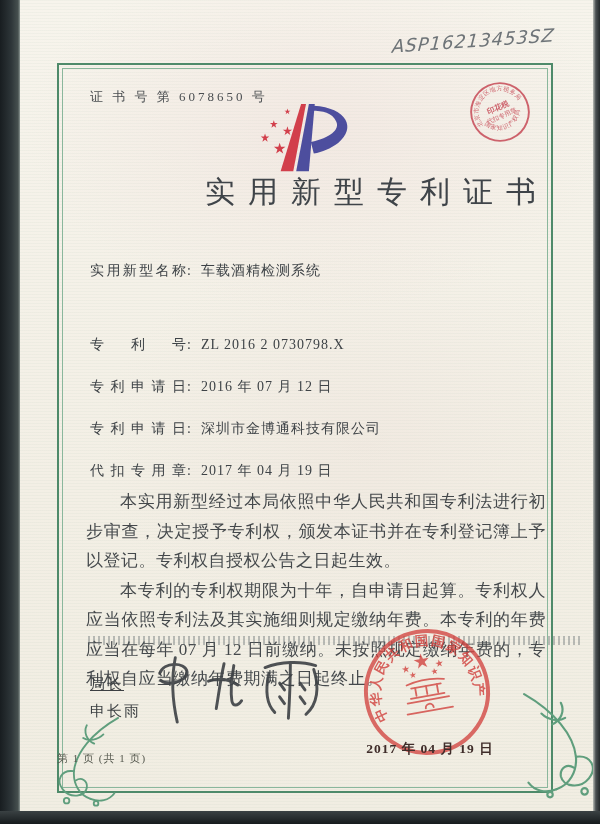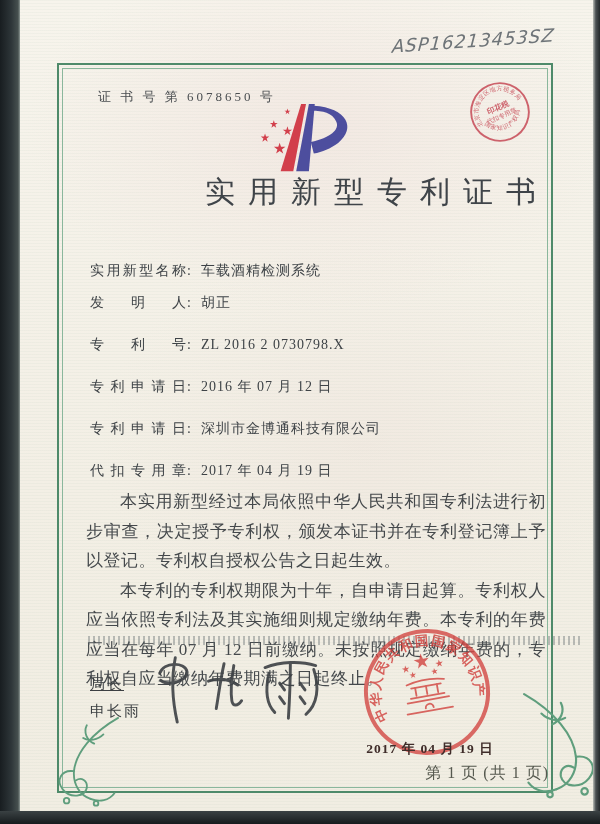--- a/index.html
+++ b/index.html
@@ -19,43 +19,43 @@
       radial-gradient(ellipse 420px 260px at 52% 16%, rgba(236,214,212,.35), transparent 70%),
       radial-gradient(ellipse 380px 300px at 60% 55%, rgba(231,213,208,.22), transparent 70%),
       repeating-linear-gradient(180deg, rgba(148,178,158,.07) 0 1px, transparent 1px 3px),
       linear-gradient(180deg,#f7f4ec,#f3efe5 60%,#f1ede2);
     box-shadow:0 4px 10px rgba(0,0,0,.6);}
   
   .frame{position:absolute;left:37px;top:63px;width:492px;height:726px;
     border:2px solid #4e8a6a;}
   .frame-inner{position:absolute;inset:3px;border:1px solid #8ab79c;}
   .abs{position:absolute;}
-  .certno{left:78px;top:88px;font-size:13px;color:#4a4e51;letter-spacing:3px;}
+  .certno{left:70px;top:88px;font-size:13px;color:#4a4e51;letter-spacing:3px;}
   .handwriting{left:372px;top:30px;font-size:18px;color:#6e7478;
     font-family:"DejaVu Sans",sans-serif;font-style:italic;letter-spacing:1px;
     transform:rotate(-4deg) skewX(-8deg);}
   .title{left:37px;top:172px;width:492px;text-align:right;font-size:30px;
     color:#3f4449;letter-spacing:13px;text-indent:13px;font-weight:400;}
   .row{left:70px;font-size:14px;color:#3e4347;white-space:nowrap;}
   .row .lbl{display:inline-block;width:96px;text-align:justify;text-align-last:justify;}
   .row .colon{margin-left:1px;}
   .row .val{margin-left:10px;letter-spacing:1px;}
   .body-text{left:66px;top:487px;width:460px;font-size:17px;line-height:1.74;
     color:#45494c;text-align:justify;letter-spacing:.5px;}
   .body-text p{margin:0;text-indent:2em;}
   .moire{left:68px;top:636px;width:492px;height:9px;opacity:.38;
     background:repeating-linear-gradient(90deg,#5a6468 0 2px,transparent 2px 5px);}
   .dirblock{left:70px;font-size:15px;color:#3b3f42;letter-spacing:2px;
     font-family:"Liberation Sans","DejaVu Sans",sans-serif;}
   .sig{left:128px;top:642px;}
   .seal{left:332px;top:617px;opacity:.9;transform:rotate(-10deg);}
   .sealdate{left:330px;top:740px;width:160px;text-align:center;font-size:13.5px;
     color:#3f2d2a;font-weight:bold;letter-spacing:1px;}
-  .footer{left:37px;top:751px;width:492px;text-align:right;font-size:16px;
-    color:#56594f;letter-spacing:1px;margin-top:12px;}
+  .footer{left:37px;top:751px;width:492px;text-align:left;font-size:11px;
+    color:#56594f;letter-spacing:1px;}
   .taxstamp{left:440px;top:72px;opacity:.8;transform:rotate(-24deg);}
   .fl-left{left:26px;top:716px;}
   .fl-right{left:498px;top:692px;transform:scaleX(-1);}
 </style>
 </head>
 <body>
 
 <div class="photo">
   <div class="paper">
 
@@ -119,23 +119,20 @@
         <use href="#star" transform="translate(52,33) scale(5)"></use>
         <use href="#star" transform="translate(29,40) scale(4.6)"></use>
         <use href="#star" transform="translate(44,51) scale(6.2)"></use>
       </g>
     </svg>
 
     <div class="abs title">实用新型专利证书</div>
 
     <div class="abs row" style="top:262px;">
       <span class="lbl">实用新型名称</span><span class="colon">:</span><span class="val">车载酒精检测系统</span>
-    </div>
-    <div class="abs row" style="top:294px;">
-      <span class="lbl">发明人</span><span class="colon">:</span><span class="val">胡正</span>
     </div>
     <div class="abs row" style="top:336px;">
       <span class="lbl">专利号</span><span class="colon">:</span><span class="val">ZL 2016 2 0730798.X</span>
     </div>
     <div class="abs row" style="top:378px;">
       <span class="lbl">专利申请日</span><span class="colon">:</span><span class="val">2016 年 07 月 12 日</span>
     </div>
     <div class="abs row" style="top:420px;">
       <span class="lbl">专利申请日</span><span class="colon">:</span><span class="val">深圳市金博通科技有限公司</span>
     </div>

